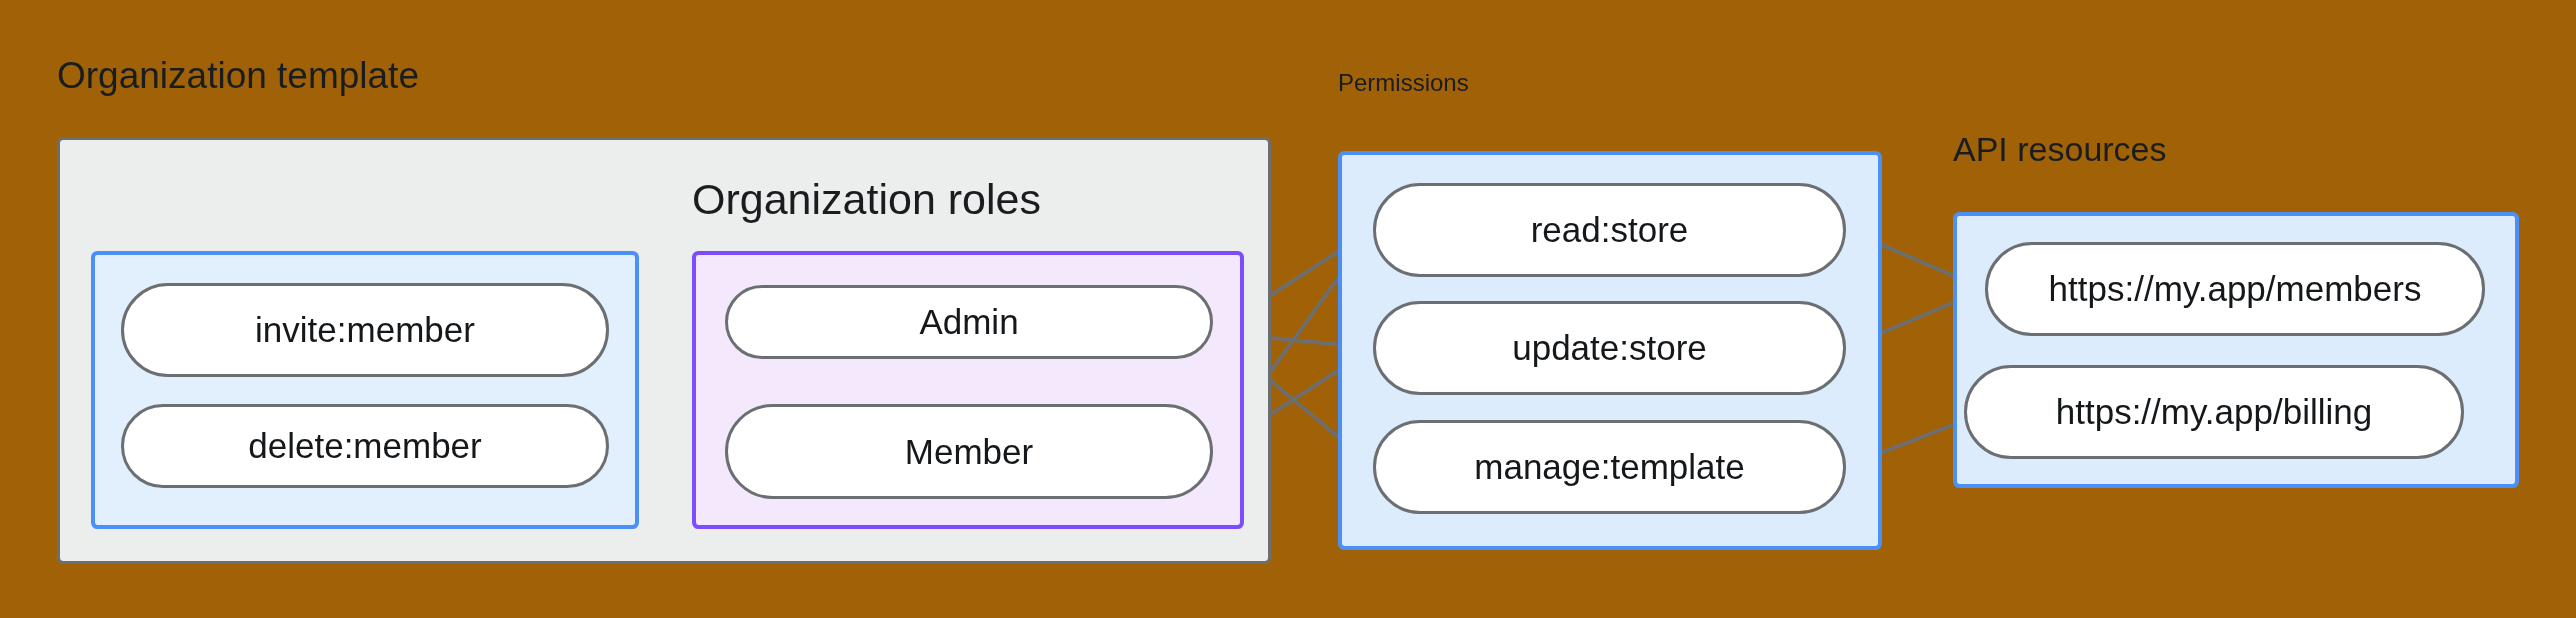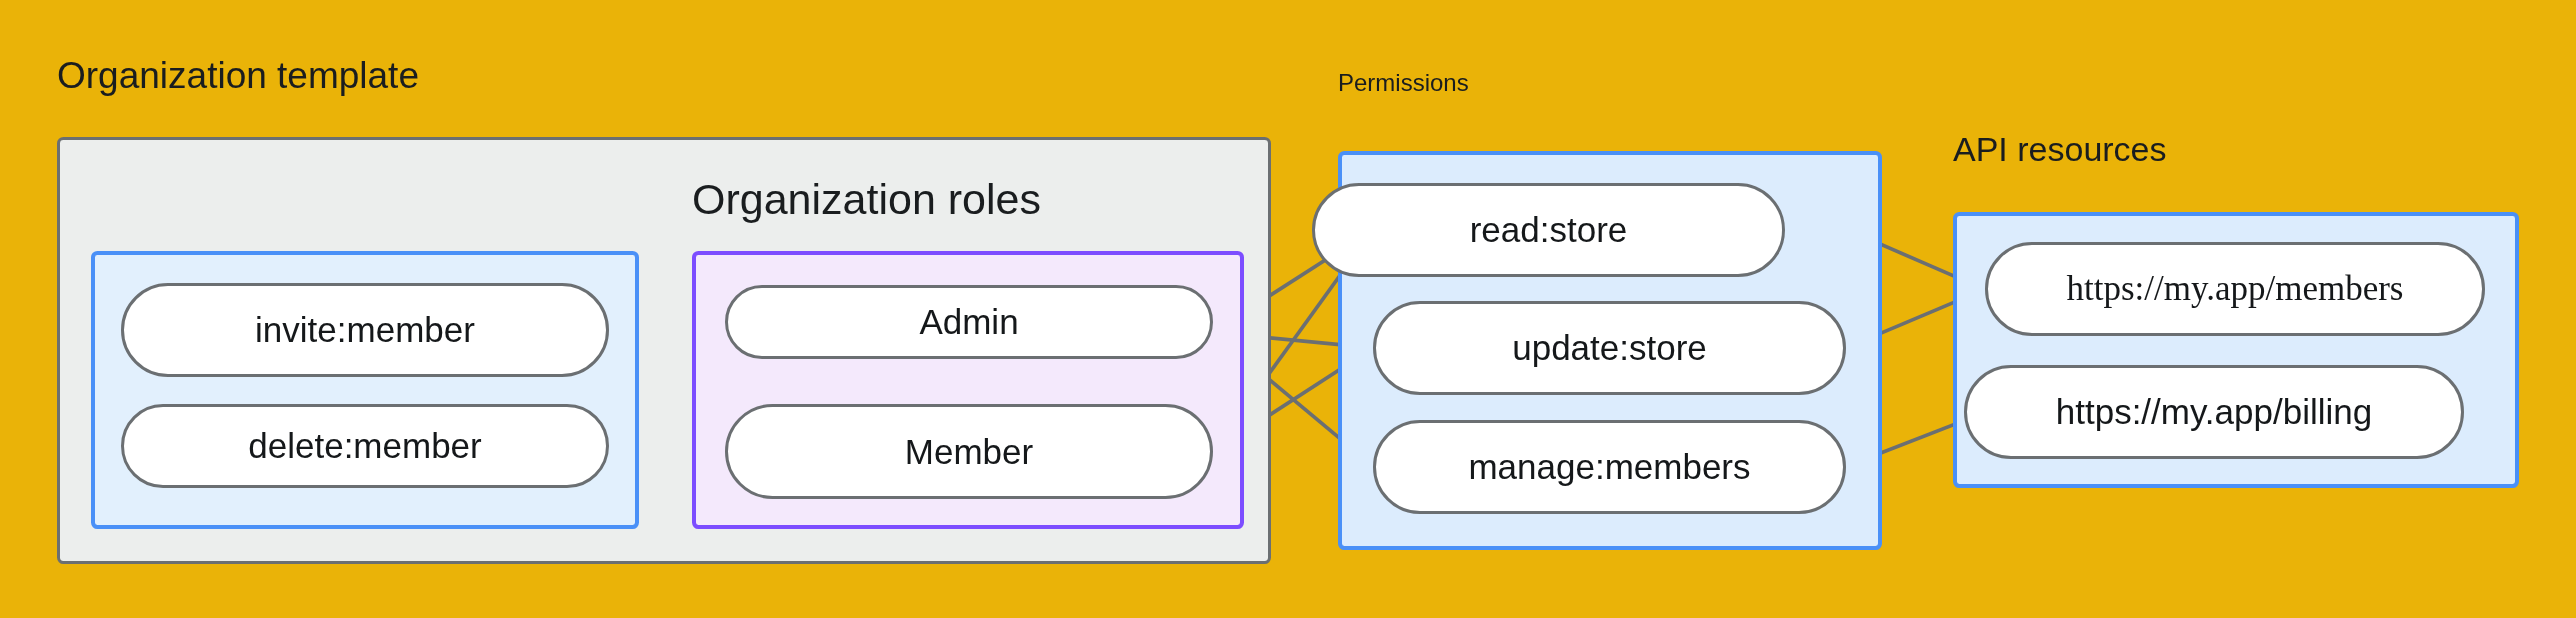--- a/index.html
+++ b/index.html
@@ -5,21 +5,21 @@
 <style>
   html, body {
     margin: 0;
     padding: 0;
     background: #f6f7f7;
   }
   #canvas {
     position: relative;
     width: 2576px;
     height: 619px;
-    background: #eab308;
+    background: #a16207;
     font-family: "Liberation Sans", "DejaVu Sans", sans-serif;
     overflow: hidden;
   }
 
   
   .group-label {
     position: absolute;
     color: #1a1d1f;
     white-space: nowrap;
     line-height: 1;
@@ -84,25 +84,25 @@
     white-space: nowrap;
   }
 
   
   .pill-invite { left: 121px; top: 283px; width: 488px; height: 94px; }
   .pill-delete { left: 121px; top: 404px; width: 488px; height: 84px; }
   
   .pill-admin  { left: 725px; top: 285px; width: 488px; height: 74px; }
   .pill-member { left: 725px; top: 404px; width: 488px; height: 95px; }
   
-  .pill-read    { left: 1312px; top: 183px; width: 473px; height: 94px; text-align: center; }
+  .pill-read    { left: 1373px; top: 183px; width: 473px; height: 94px; text-align: center; }
   .pill-update  { left: 1373px; top: 301px; width: 473px; height: 94px; }
   .pill-manage  { left: 1373px; top: 420px; width: 473px; height: 94px; }
   
-  .pill-members { left: 1985px; top: 242px; width: 500px; height: 94px; font-family: Liberation Serif, serif; }
+  .pill-members { left: 1985px; top: 242px; width: 500px; height: 94px; }
   .pill-billing { left: 1964px; top: 365px; width: 500px; height: 94px; }
 
   
   #edges {
     position: absolute;
     left: 0; top: 0;
     width: 2576px; height: 619px;
     pointer-events: none;
   }
   #edges line { stroke: #6b6f72; stroke-width: 4; }
@@ -165,20 +165,20 @@
   <div class="pill pill-delete">delete:member</div>
 
   <div class="pill pill-admin">Admin</div>
 
   <div class="pill pill-member">Member</div>
 
   <div class="pill pill-read">read:store</div>
 
   <div class="pill pill-update">update:store</div>
 
-  <div class="pill pill-manage">manage:members</div>
+  <div class="pill pill-manage">manage:template</div>
 
   <div class="pill pill-members">https://my.app/members</div>
 
   <div class="pill pill-billing">https://my.app/billing</div>
 
 </div>
 
 
 </body></html>

